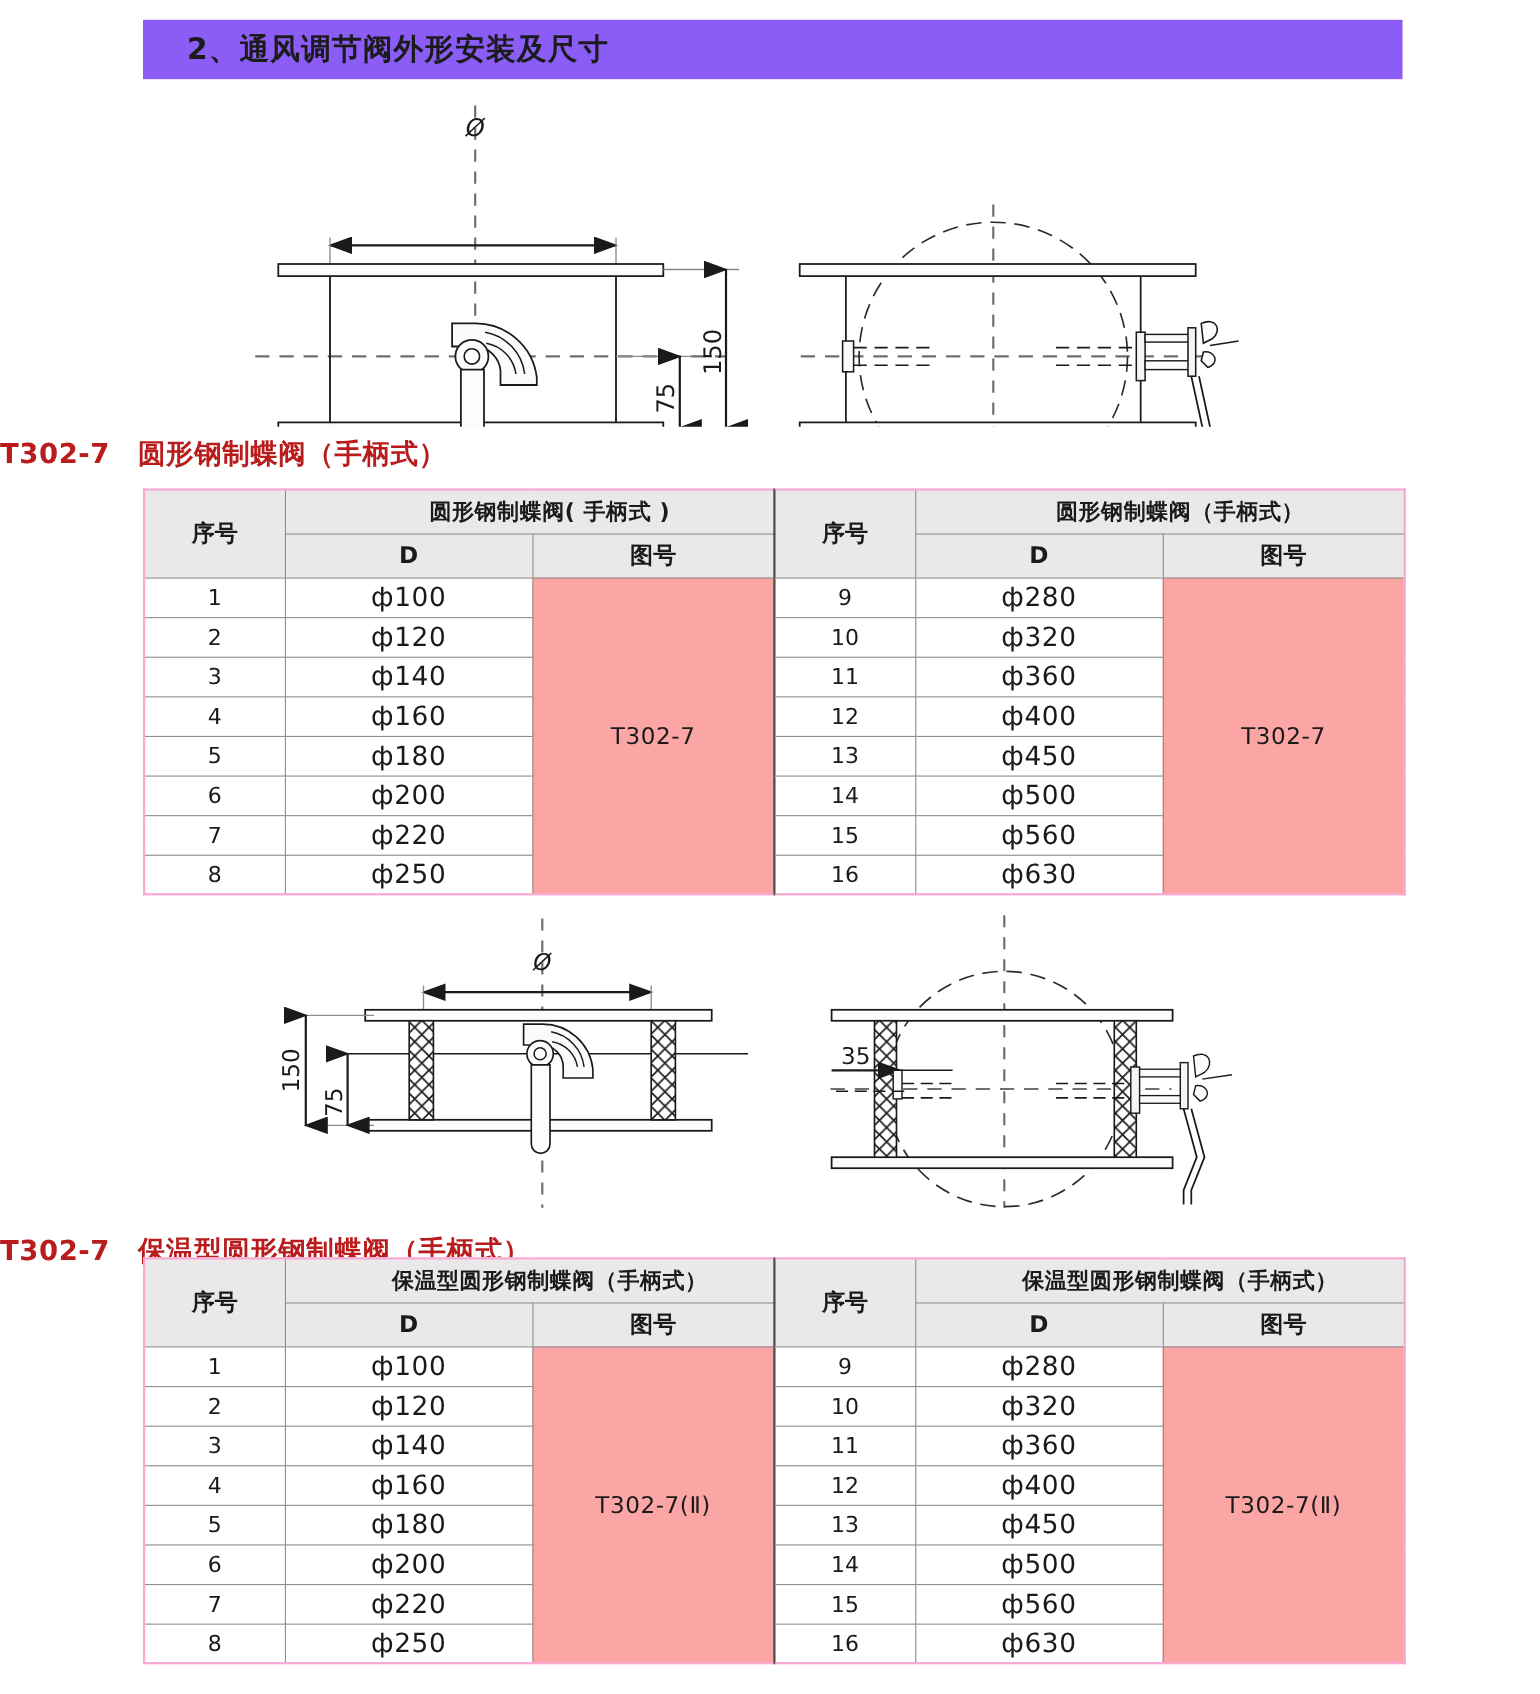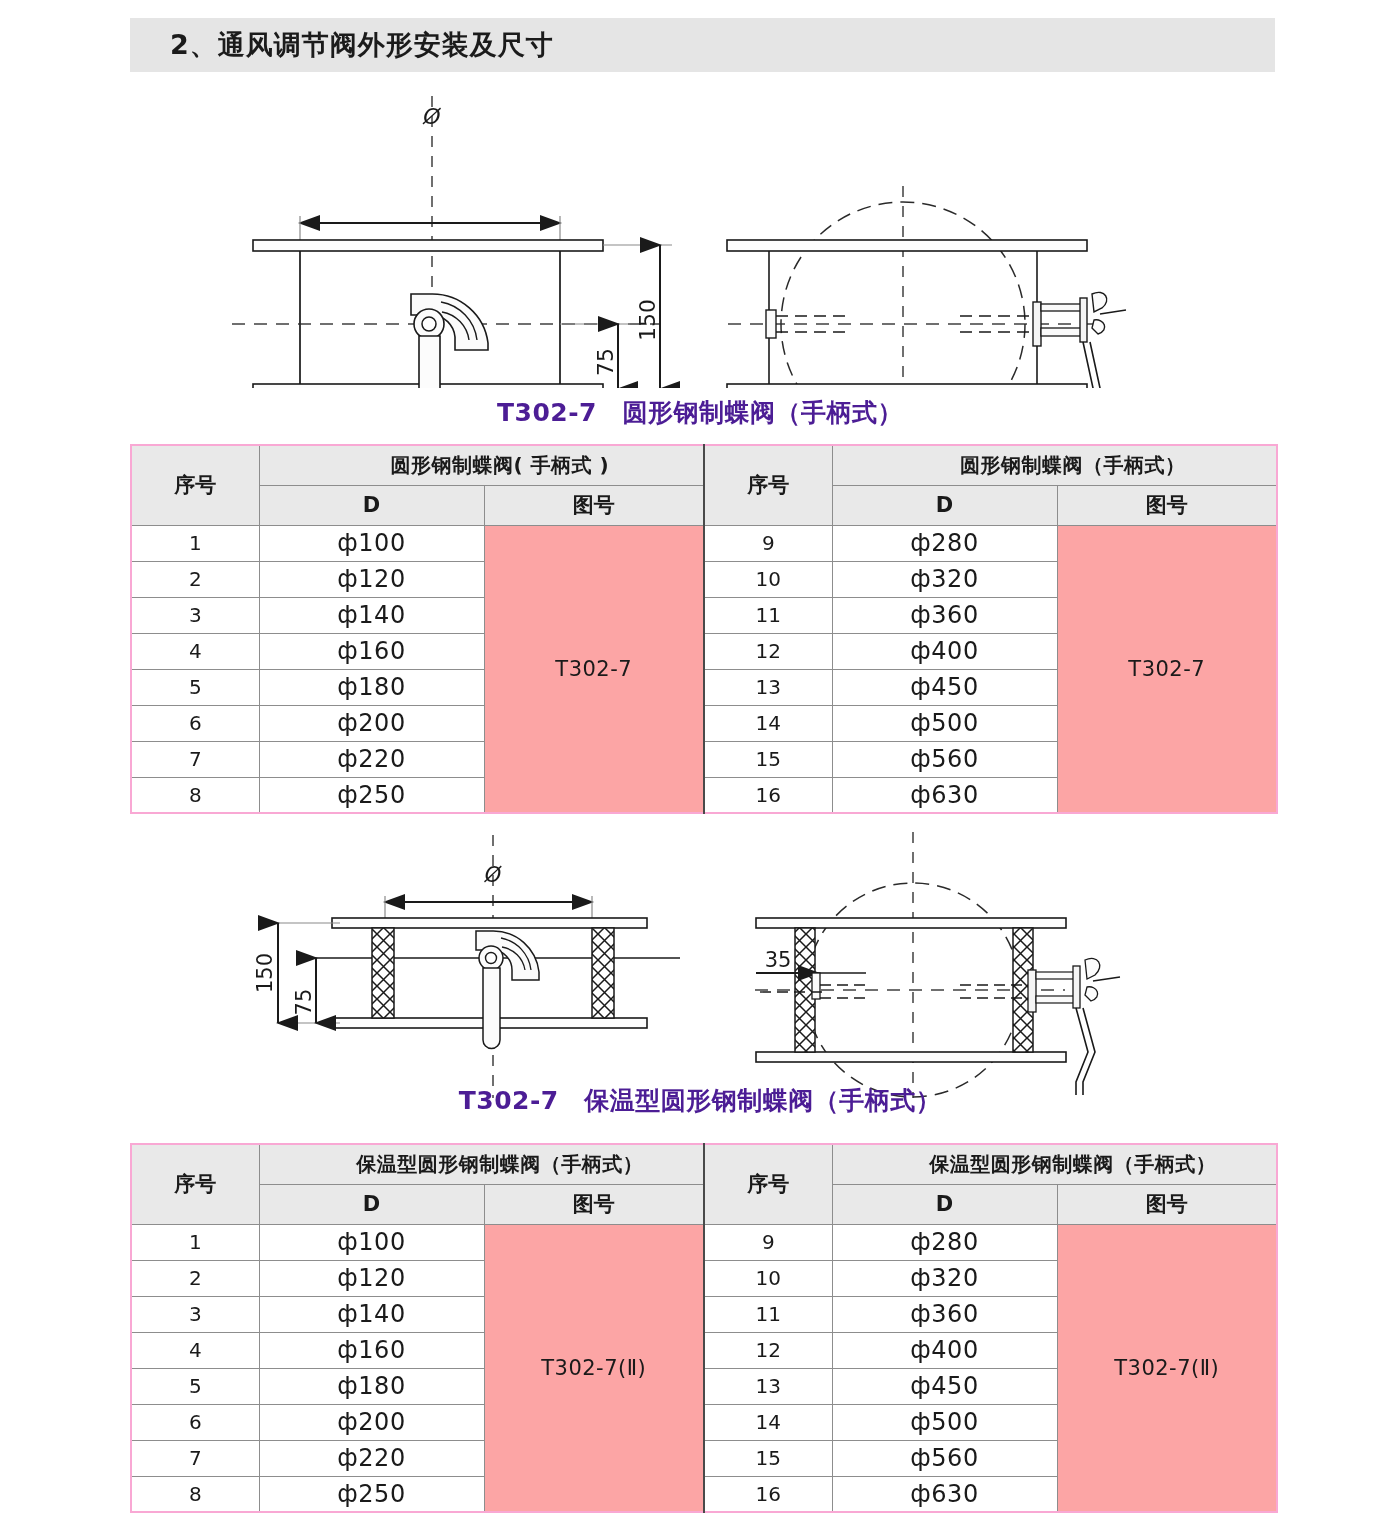--- a/index.html
+++ b/index.html
@@ -13,48 +13,47 @@
     font-family: "DejaVu Sans", "Liberation Sans", sans-serif;
     color: #1a1a1a;
     overflow: hidden;
   }
 
   
   .header-band {
     position: absolute;
     left: 130px; top: 18px;
     width: 1145px; height: 54px;
-    background: #e5e5e5;
+    background: #8b5cf6;
     display: flex;
     align-items: center;
     padding-left: 40px;
   }
   .header-band .title {
     font-size: 27px;
     font-weight: 700;
     letter-spacing: 1px;
     color: #1b1b1b;
   }
 
   
   .figure { position: absolute; left: 0; width: 1400px; }
   .fig1 { top: 88px; height: 300px; }
   .fig2 { top: 830px; height: 275px; }
 
   .fig-caption {
     position: absolute;
     left: 0; width: 1400px;
-    text-align: center;
     font-size: 25px;
     font-weight: 700;
-    color: #4c1d95;
+    color: #b91c1c;
     letter-spacing: 0.5px;
   }
   .cap1 { top: 396px; }
-  .cap2 { top: 1084px; }
+  .cap2 { top: 1120px; }
 
   
   .spec-table {
     position: absolute;
     left: 130px;
     width: 1146px;
     border-collapse: collapse;
     background: #ffffff;
     table-layout: fixed;
   }

